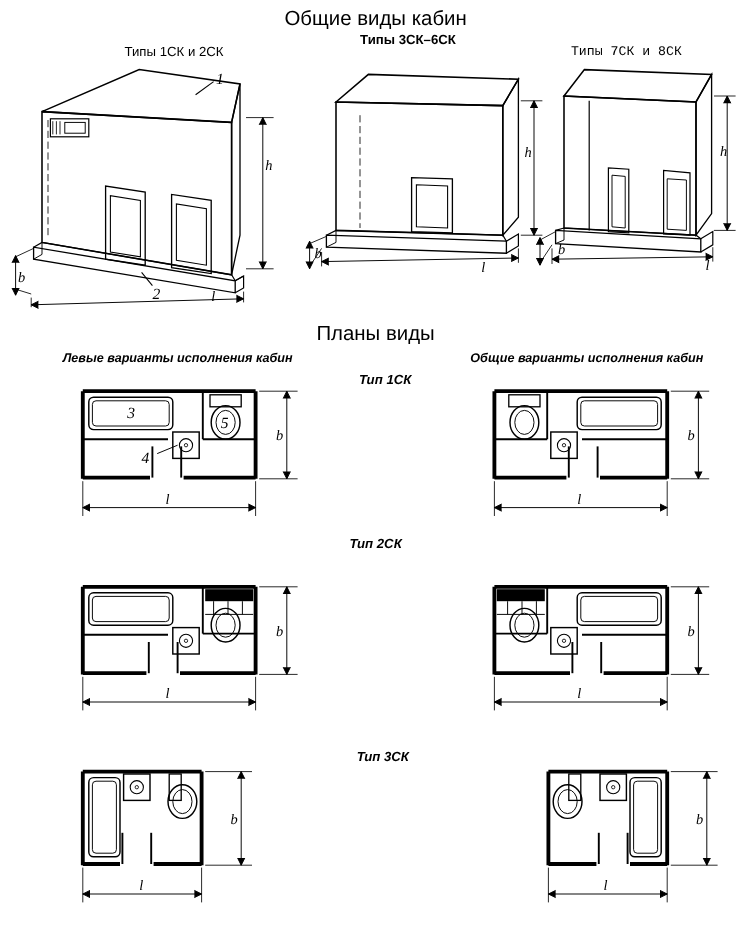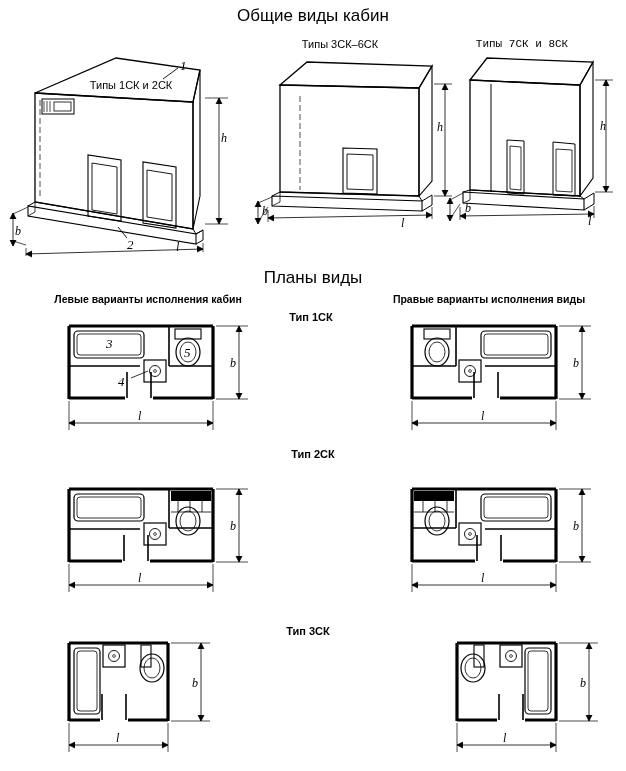--- a/index.html
+++ b/index.html
@@ -13,21 +13,21 @@
     font-family: "Liberation Sans", sans-serif;
     color: #000;
     overflow: hidden;
   }
   .lbl {
     position: absolute;
     font-size: 11px;
     white-space: nowrap;
     color: #000;
   }
-  .lbl.bold { font-weight: bold; }
+  .lbl.bold { font-weight: bold; font-style: italic; }
   .lbl.center { transform: translateX(-50%); }
   .ital {
     position: absolute;
     font-family: "Liberation Serif", serif;
     font-style: italic;
     font-size: 12px;
     white-space: nowrap;
   }
   .num {
     position: absolute;
@@ -43,30 +43,30 @@
     transform: translateX(-50%);
     white-space: nowrap;
   }
 </style>
 </head>
 <body>
 
 <div class="sec-title" style="left:313px; top:6px;">Общие виды кабин</div>
 <div class="sec-title" style="left:313px; top:268px;">Планы виды</div>
 
-<div class="lbl center" style="left:131px; top:38px;margin-top:41px;">Типы 1СК и 2СК</div>
-<div class="lbl center" style="left:340px; top:38px;">Типы 3СК–6СК</div>
+<div class="lbl center" style="left:145px; top:38px;">Типы 1СК и 2СК</div>
+<div class="lbl center" style="left:340px; top:28px;font-weight:bold;">Типы 3СК–6СК</div>
 <div class="lbl center" style="left:522px; top:38px;font-family:Liberation Mono, monospace;">Типы 7СК и 8СК</div>
 
 <div class="lbl bold center" style="left:148px; top:293px; font-size:10.5px;">Левые варианты исполнения кабин</div>
-<div class="lbl bold center" style="left:489px; top:293px; font-size:10.5px;">Правые варианты исполнения виды</div>
-
-<div class="lbl bold center" style="left:311px; top:311px;">Тип 1СК</div>
+<div class="lbl bold center" style="left:489px; top:293px; font-size:10.5px;">Общие варианты исполнения кабин</div>
+
+<div class="lbl bold center" style="left:321px; top:311px;">Тип 1СК</div>
 <div class="lbl bold center" style="left:313px; top:448px;">Тип 2СК</div>
-<div class="lbl bold center" style="left:308px; top:625px;text-align:center;">Тип 3СК</div>
+<div class="lbl bold center" style="left:319px; top:625px;text-align:center;">Тип 3СК</div>
 
 <svg width="626" height="771">
   <g fill="none" stroke="#000" stroke-width="1" stroke-linejoin="miter" stroke-linecap="butt">
 
     <g>
 
       <path d="M35,93 L35,202 L193,229 L193,102 Z" stroke-width="1.3"></path>
 
       <path d="M35,93 L116,58 L200,70 L193,102 Z" stroke-width="1.3"></path>
 

